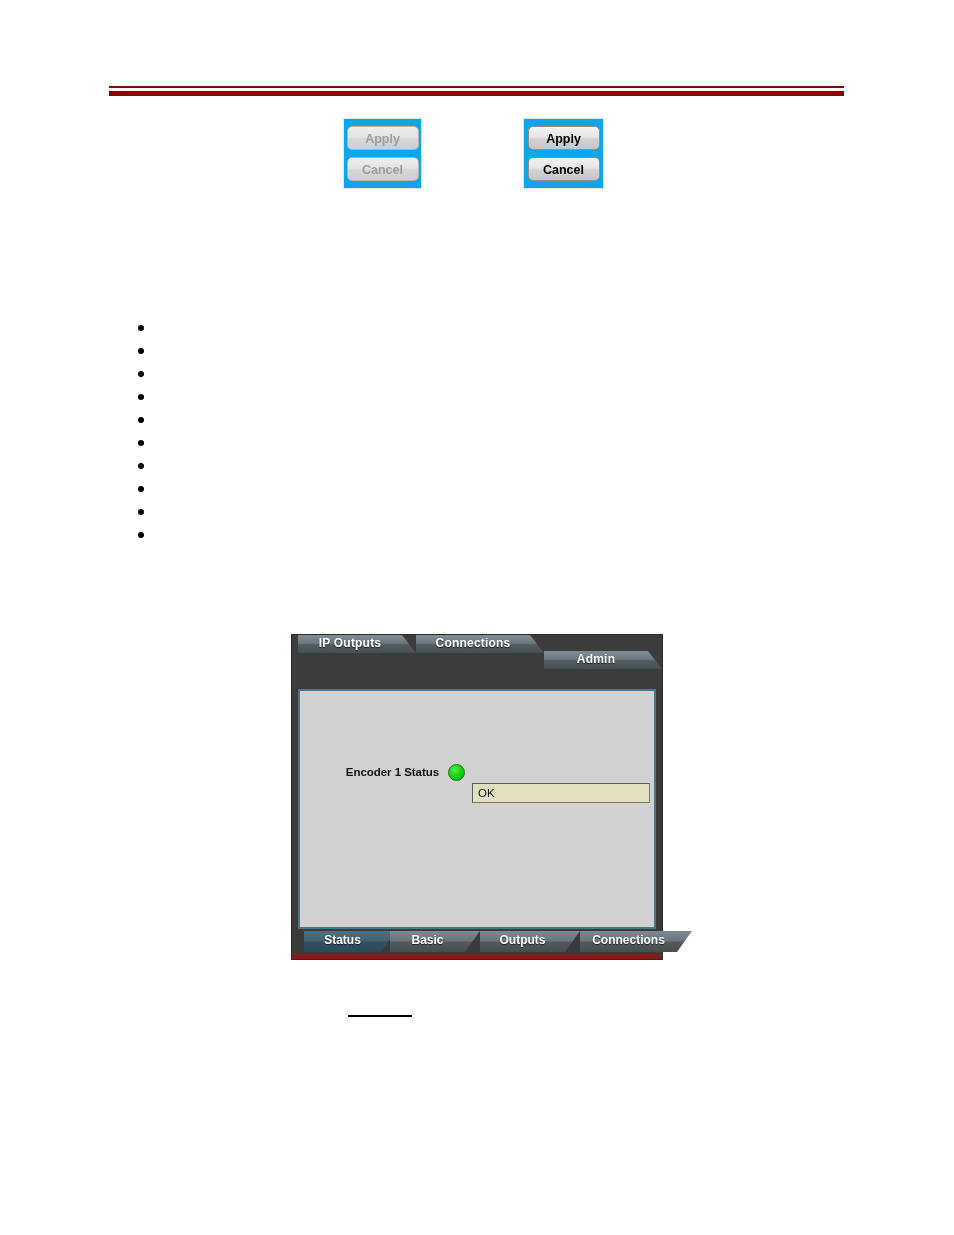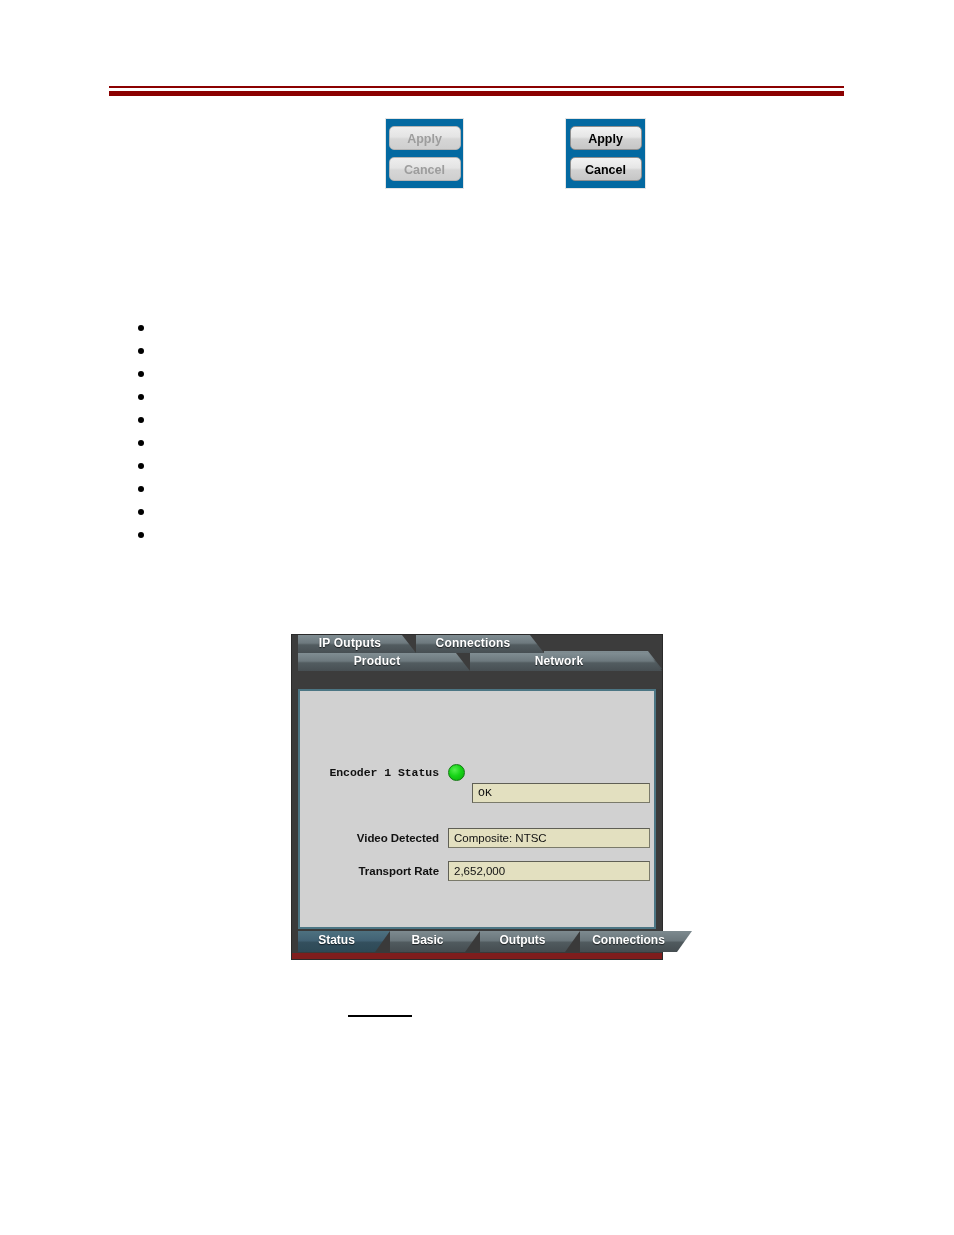--- a/index.html
+++ b/index.html
@@ -34,30 +34,29 @@
     position: absolute;
     left: 0; top: 5px;
     width: 100%;
     height: 5px;
     background: #8b0000;
   }
 
   
   .button-group {
     position: absolute;
-    background: #0369a1;
+    background: #0ea5e9;
     border: 1px solid #e4e4e4;
     display: flex;
     flex-direction: column;
     align-items: center;
     justify-content: center;
     gap: 7px;
     padding: 10px 12px;
     box-sizing: border-box;
-    margin-left: 42px;
   }
   #button-group-disabled {
     left: 343px;
     top: 118px;
     width: 79px;
     height: 71px;
   }
   #button-group-enabled {
     left: 523px;
     top: 118px;
@@ -327,52 +326,40 @@
 
   <div class="tab-rows">
 
     <div class="tab-row">
       <div class="tab" style="left:6px; width:118px;">IP Outputs</div>
       <div class="tab" style="left:124px; width:128px;">Connections</div>
       <div class="tab" style="left:252px; width:118px;margin-top:16px;">Admin</div>
     </div>
 
 
-    <div class="tab-row">
-      <div class="tab" style="left:6px; width:172px;">Product</div>
-      <div class="tab" style="left:178px; width:192px;">Network</div>
-    </div>
 
   </div>
 
   <div class="panel-wrap">
     <div class="content-panel">
 
-      <div class="field-row" style="top:70px;font-family:Liberation Mono, monospace;">
+      <div class="field-row" style="top:70px;">
         <span class="field-label">Encoder 1 Status</span>
         <span class="led"></span>
         <span class="value-box short">OK</span>
       </div>
 
 
-      <div class="field-row" style="top:136px;">
-        <span class="field-label">Video Detected</span>
-        <span class="value-box long">Composite: NTSC</span>
-      </div>
-
-      <div class="field-row" style="top:169px;">
-        <span class="field-label">Transport Rate</span>
-        <span class="value-box long">2,652,000</span>
-      </div>
+
 
     </div>
   </div>
 
   <div class="bottom-tabs">
-    <div class="btab selected" style="left:6px; width:92px;">Status</div>
+    <div class="btab selected" style="left:12px; width:92px;">Status</div>
     <div class="btab" style="left:98px; width:90px;">Basic</div>
     <div class="btab" style="left:188px; width:100px;">Outputs</div>
     <div class="btab" style="left:288px; width:112px;">Connections</div>
   </div>
 
 </div>
 
 <div id="caption-underline"></div>
 
 </body></html>

